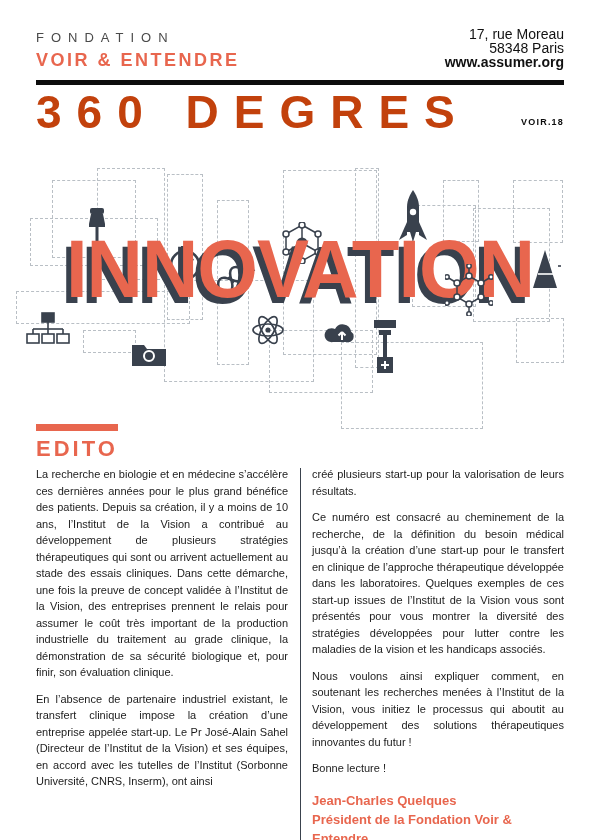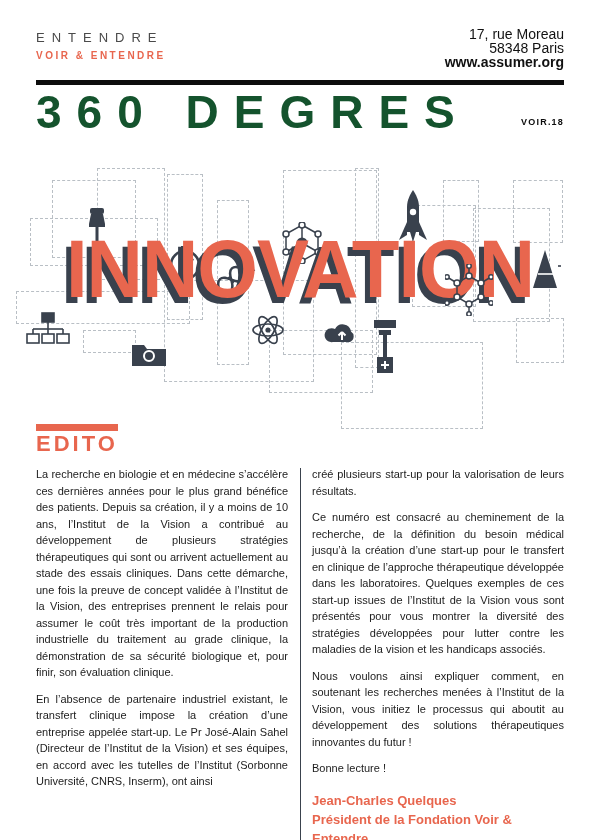--- a/index.html
+++ b/index.html
@@ -3,60 +3,60 @@
 <meta charset="utf-8">
 <style>
   * { margin:0; padding:0; box-sizing:border-box; }
   html,body { background:#ffffff; }
   body { font-family:"Liberation Sans", sans-serif; }
   .page { position:relative; width:600px; height:840px; background:#fff; overflow:hidden; }
 
   
   .header-left { position:absolute; left:36px; top:30px; }
   .org-line1 { font-size:13px; letter-spacing:7px; color:#4a4a4a; font-weight:400; }
-  .org-line2 { font-size:10px; letter-spacing:2.5px; color:#E8664E; font-weight:700; margin-top:5px;text-align:center; }
+  .org-line2 { font-size:18px; letter-spacing:2.5px; color:#E8664E; font-weight:700; margin-top:5px;text-align:center; }
   .header-right { position:absolute; right:36px; top:27px; text-align:right; font-size:14px; line-height:14px; color:#111; }
   .website { font-weight:700; }
 
   .top-rule { position:absolute; left:36px; top:80px; width:528px; height:5px; background:#0d0d0d; }
 
   
   .masthead { position:absolute; left:36px; top:88px; width:528px; display:flex; justify-content:space-between; align-items:flex-end; }
-  .mast-title { font-size:46px; font-weight:700; letter-spacing:15px; color:#14532d; line-height:1.05; white-space:nowrap; }
+  .mast-title { font-size:46px; font-weight:700; letter-spacing:15px; color:#c2410c; line-height:1.05; white-space:nowrap; }
   .mast-issue { font-size:9px; font-weight:700; letter-spacing:1.2px; color:#0d0d0d; padding-bottom:9px; }
 
   
   .banner { position:absolute; left:0; top:160px; width:600px; height:278px; }
   .dash { position:absolute; border:1.5px dashed #B9BFC5; z-index:0; }
   .banner-word { position:absolute; left:0; top:64px; width:600px; text-align:center;
     font-size:78px; font-weight:700; letter-spacing:-1px; color:#E8664E; z-index:2;
     text-shadow:-5px 5px 0 #39414D; transform:scaleY(1.05); white-space:nowrap; }
   .bicon { position:absolute; z-index:1; }
   .bicon.front { z-index:3; }
 
   
   .edito-head { position:absolute; left:36px; top:424px; }
   .edito-bar { width:82px; height:7px; background:#E8664E; }
-  .edito-label { font-size:22px; font-weight:800; letter-spacing:3px; color:#E8664E; }
+  .edito-label { margin-top:5px; font-size:22px; font-weight:800; letter-spacing:3px; color:#E8664E; }
 
   .cols { position:absolute; left:36px; top:466px; width:528px; display:flex; }
   .col { width:252px; font-size:11px; line-height:16.5px; color:#1c1c1c; text-align:justify; }
   .col p { margin-bottom:10px; }
   .col-divider { width:1.5px; background:#3A424D; margin:2px 11px 2px 11.5px; }
   .signature { margin-top:14px; color:#E8664E; font-weight:700; font-size:13px; line-height:19px; text-align:left; }
 
   svg { display:block; }
 </style>
 </head>
 <body>
 
 <div class="page">
 
   <div class="header-left">
-    <div class="org-line1">ENTENDRE</div>
+    <div class="org-line1">FONDATION</div>
     <div class="org-line2">VOIR &amp; ENTENDRE</div>
   </div>
   <div class="header-right">
     <div>17, rue Moreau</div>
     <div>58348 Paris</div>
     <div class="website">www.assumer.org</div>
   </div>
 
   <div class="top-rule"></div>
 

